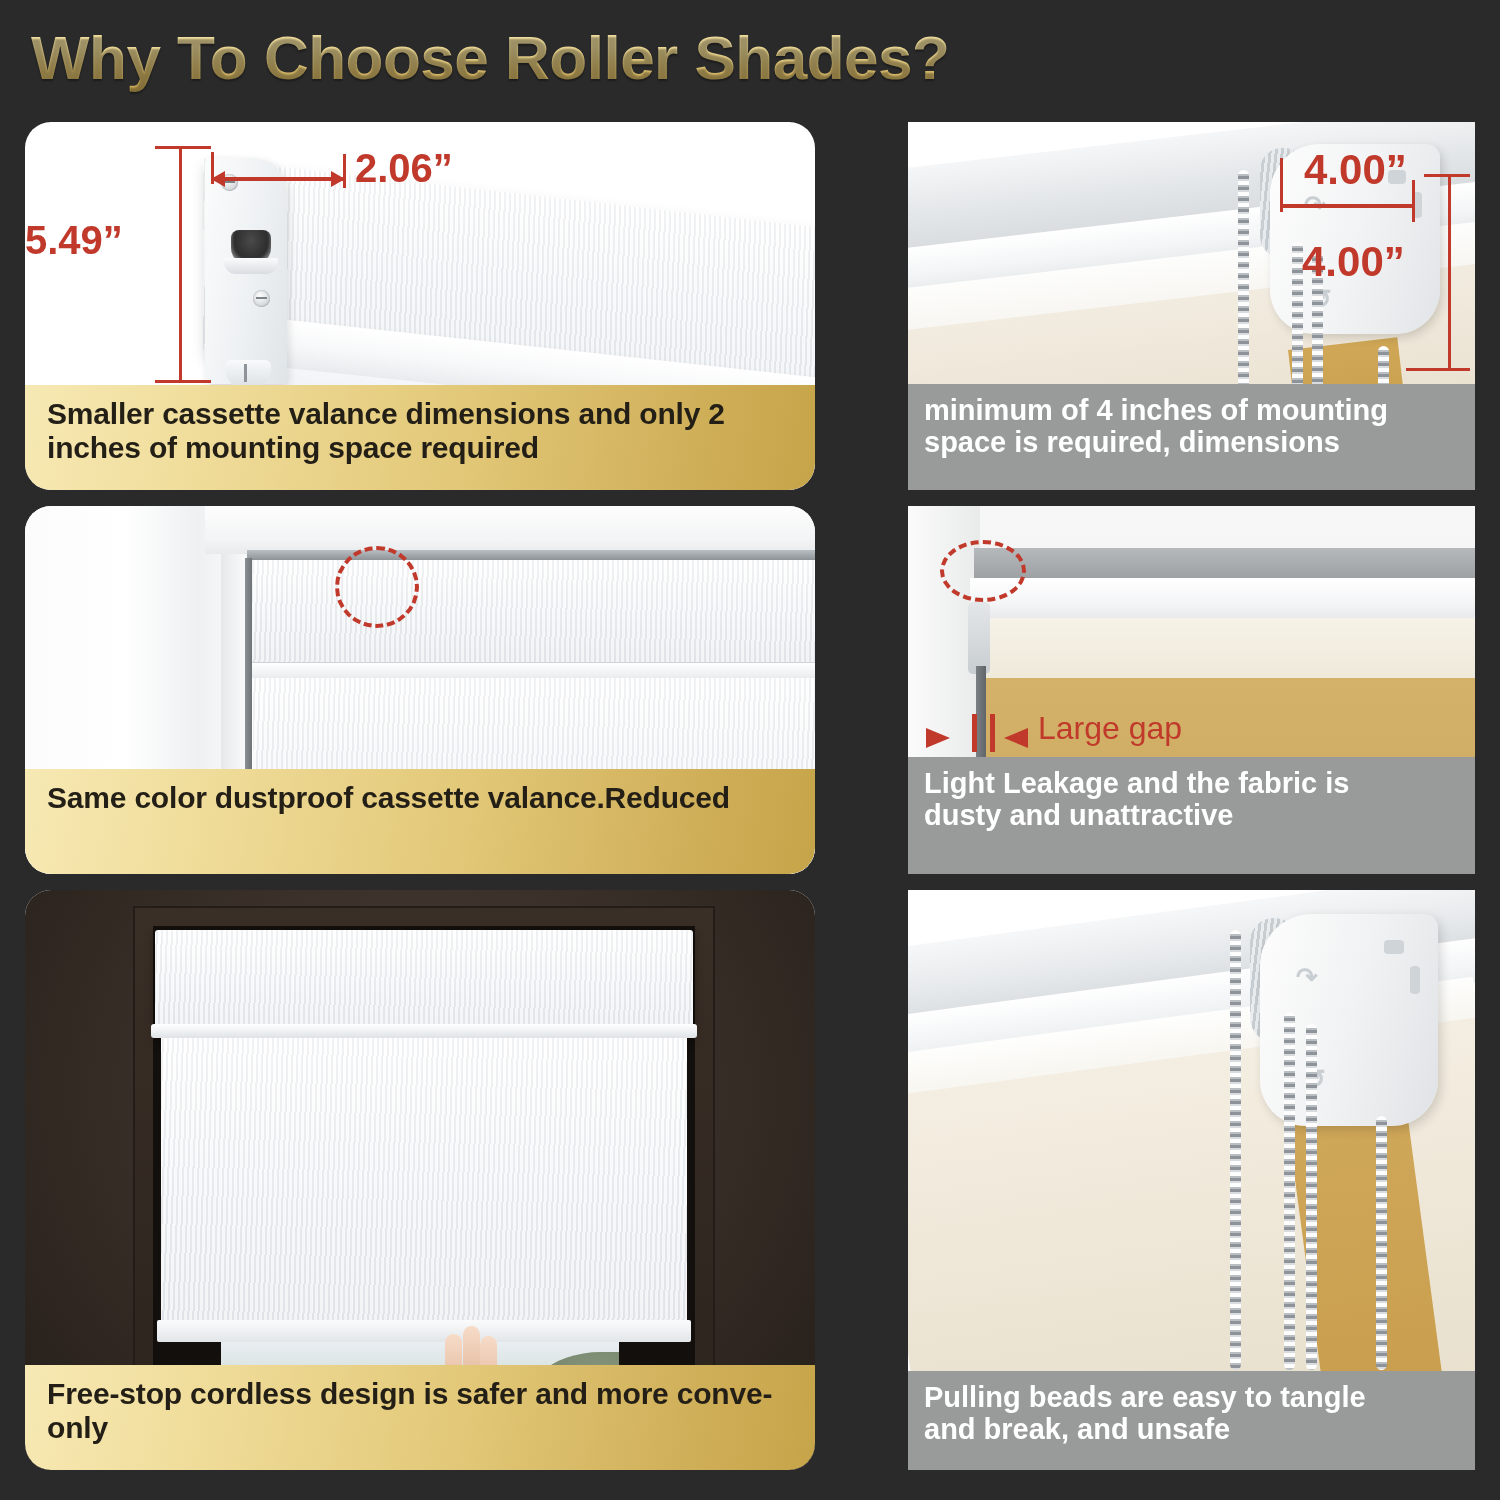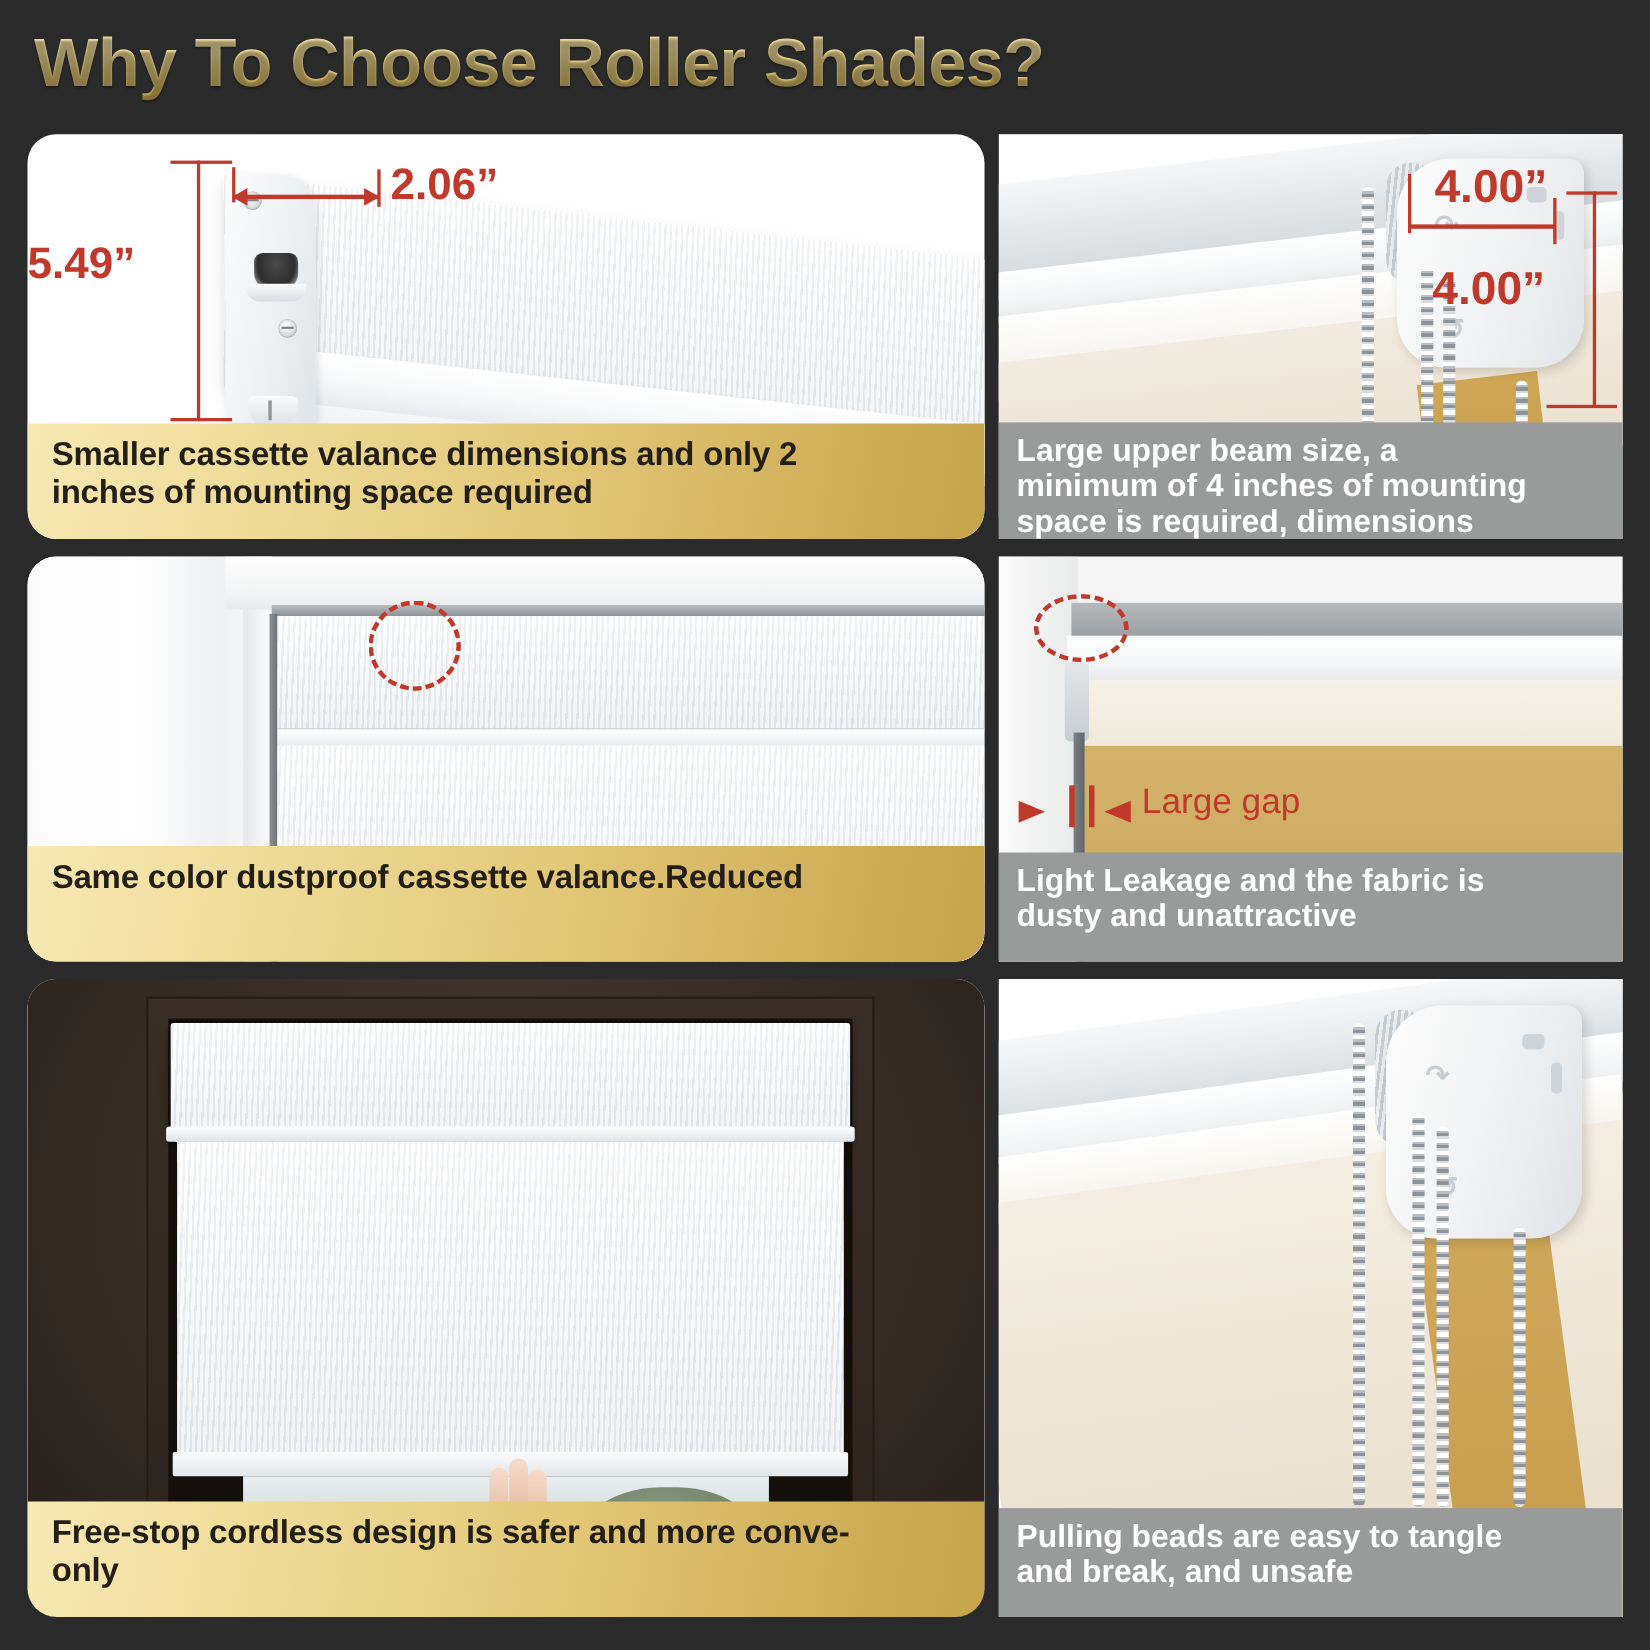--- a/index.html
+++ b/index.html
@@ -22,42 +22,42 @@
     white-space:nowrap;
   }
 
   
   .panel { position:absolute; overflow:hidden; background:#fff; }
   .panel.left  { left:25px;  border-radius:26px; }
   .panel.right { left:908px; border-radius:0;padding-left:24px; }
   .row1 { top:122px; height:368px; }
   .row2 { top:506px; height:368px; }
   .row3 { top:890px; height:580px; }
-  .panel.left  { width:870px; }
+  .panel.left  { width:790px; }
   .panel.right { width:567px; }
 
   .stage { position:absolute; left:0; right:0; top:0; bottom:0; overflow:hidden; }
 
   
   .caption {
     position:absolute; left:0; right:0; bottom:0;
     padding:12px 20px 14px 22px;
     font-weight:bold; line-height:1.12; z-index:30;margin-top:27px;
   }
   .caption.gold {
     background:linear-gradient(100deg,#f7e9b4 0%,#f0dd9b 22%,#e2c878 55%,#cfae58 85%,#c6a449 100%);
     color:#231f16; font-size:30px; height:105px;
     border-bottom-left-radius:26px; border-bottom-right-radius:26px;
   }
   .caption.gray {
     background:#999a9a; color:#ffffff; font-size:29px; height:auto;
     padding:10px 14px 12px 16px;
   }
   .caption.gray.r1 { height:106px; font-size:29px; }
-  .caption.gray.r2 { height:99px; }
+  .caption.gray.r2 { height:117px; }
   .caption.gray.r3 { height:99px; }
   .cap-line { display:block; white-space:nowrap; }
   .caption.gold .cap-line { letter-spacing:-0.2px; }
 
   
   .wood {
     background:
       repeating-linear-gradient(92deg, rgba(255,255,255,0.55) 0 1px, rgba(215,218,222,0.35) 1px 3px, rgba(255,255,255,0.5) 3px 5px),
       linear-gradient(180deg,#ffffff 0%,#f2f4f6 45%,#e3e7eb 100%);
   }
@@ -395,21 +395,20 @@
       <div class="dim-line" style="left:372px;top:36px;width:3px;height:54px;"></div>
       <div class="dim-line" style="left:504px;top:58px;width:3px;height:42px;"></div>
       <div class="dim-label" style="left:396px;top:24px;font-size:42px;">4.00”</div>
 
       <div class="dim-line" style="left:540px;top:52px;width:3px;height:196px;"></div>
       <div class="dim-line" style="left:516px;top:52px;width:46px;height:3px;"></div>
       <div class="dim-line" style="left:498px;top:246px;width:64px;height:3px;"></div>
       <div class="dim-label" style="left:394px;top:116px;font-size:42px;">4.00”</div>
     </div>
     <div class="caption gray r1">
-      <span class="cap-line">Large upper beam size, a</span>
       <span class="cap-line">minimum of 4 inches of mounting</span>
       <span class="cap-line">space is required, dimensions</span>
     </div>
   </div>
 
   <div class="panel left row2" id="p3">
     <div class="stage">
       <div class="trim-v"></div>
       <div class="trim-edge"></div>
       <div class="trim-h"></div>

